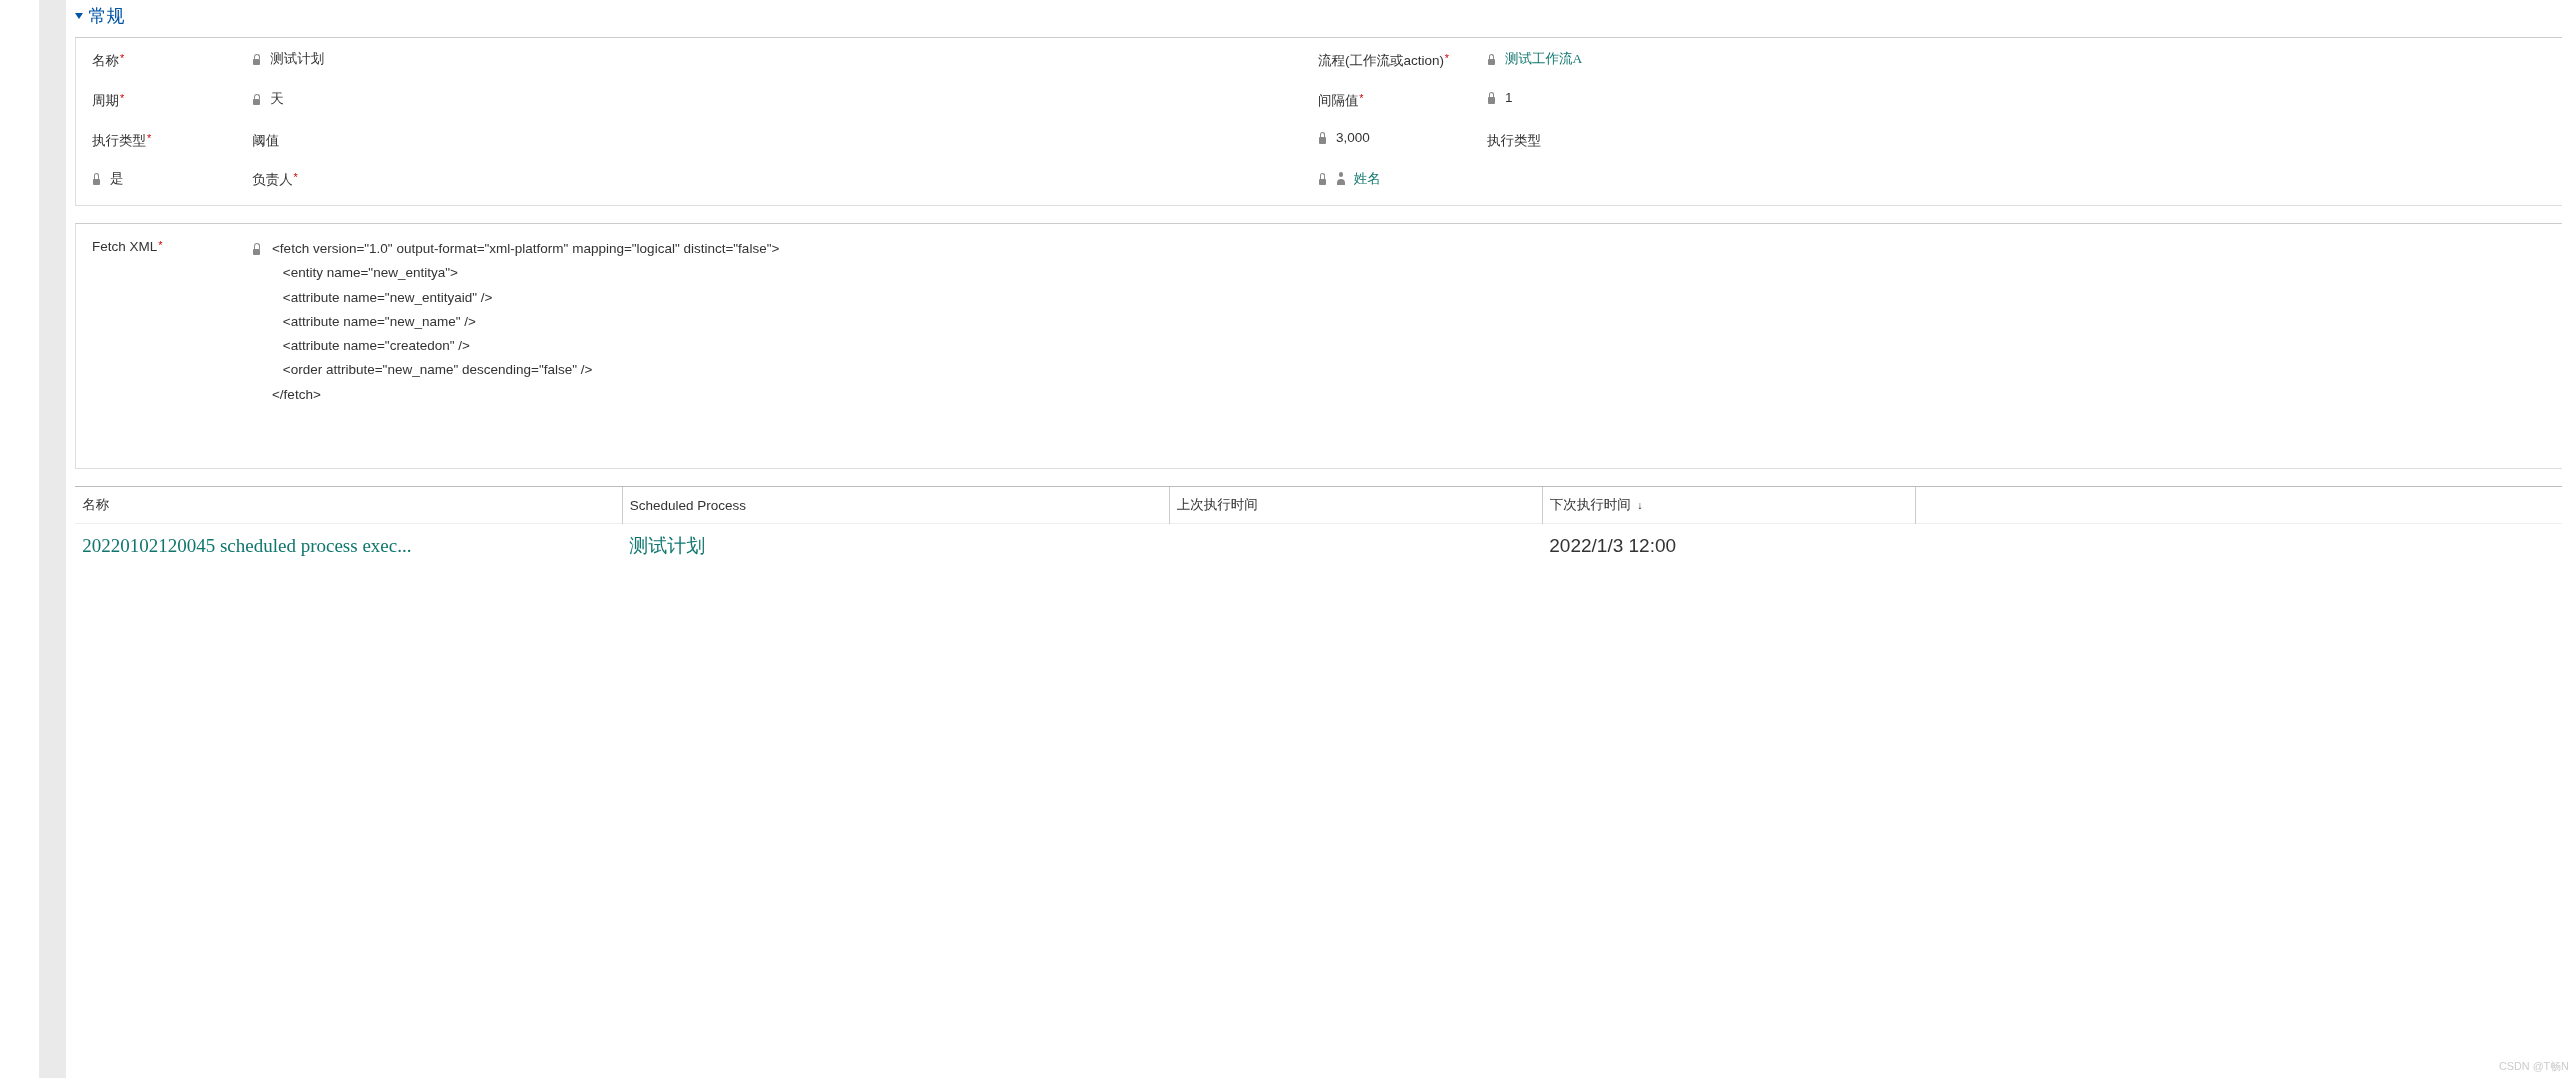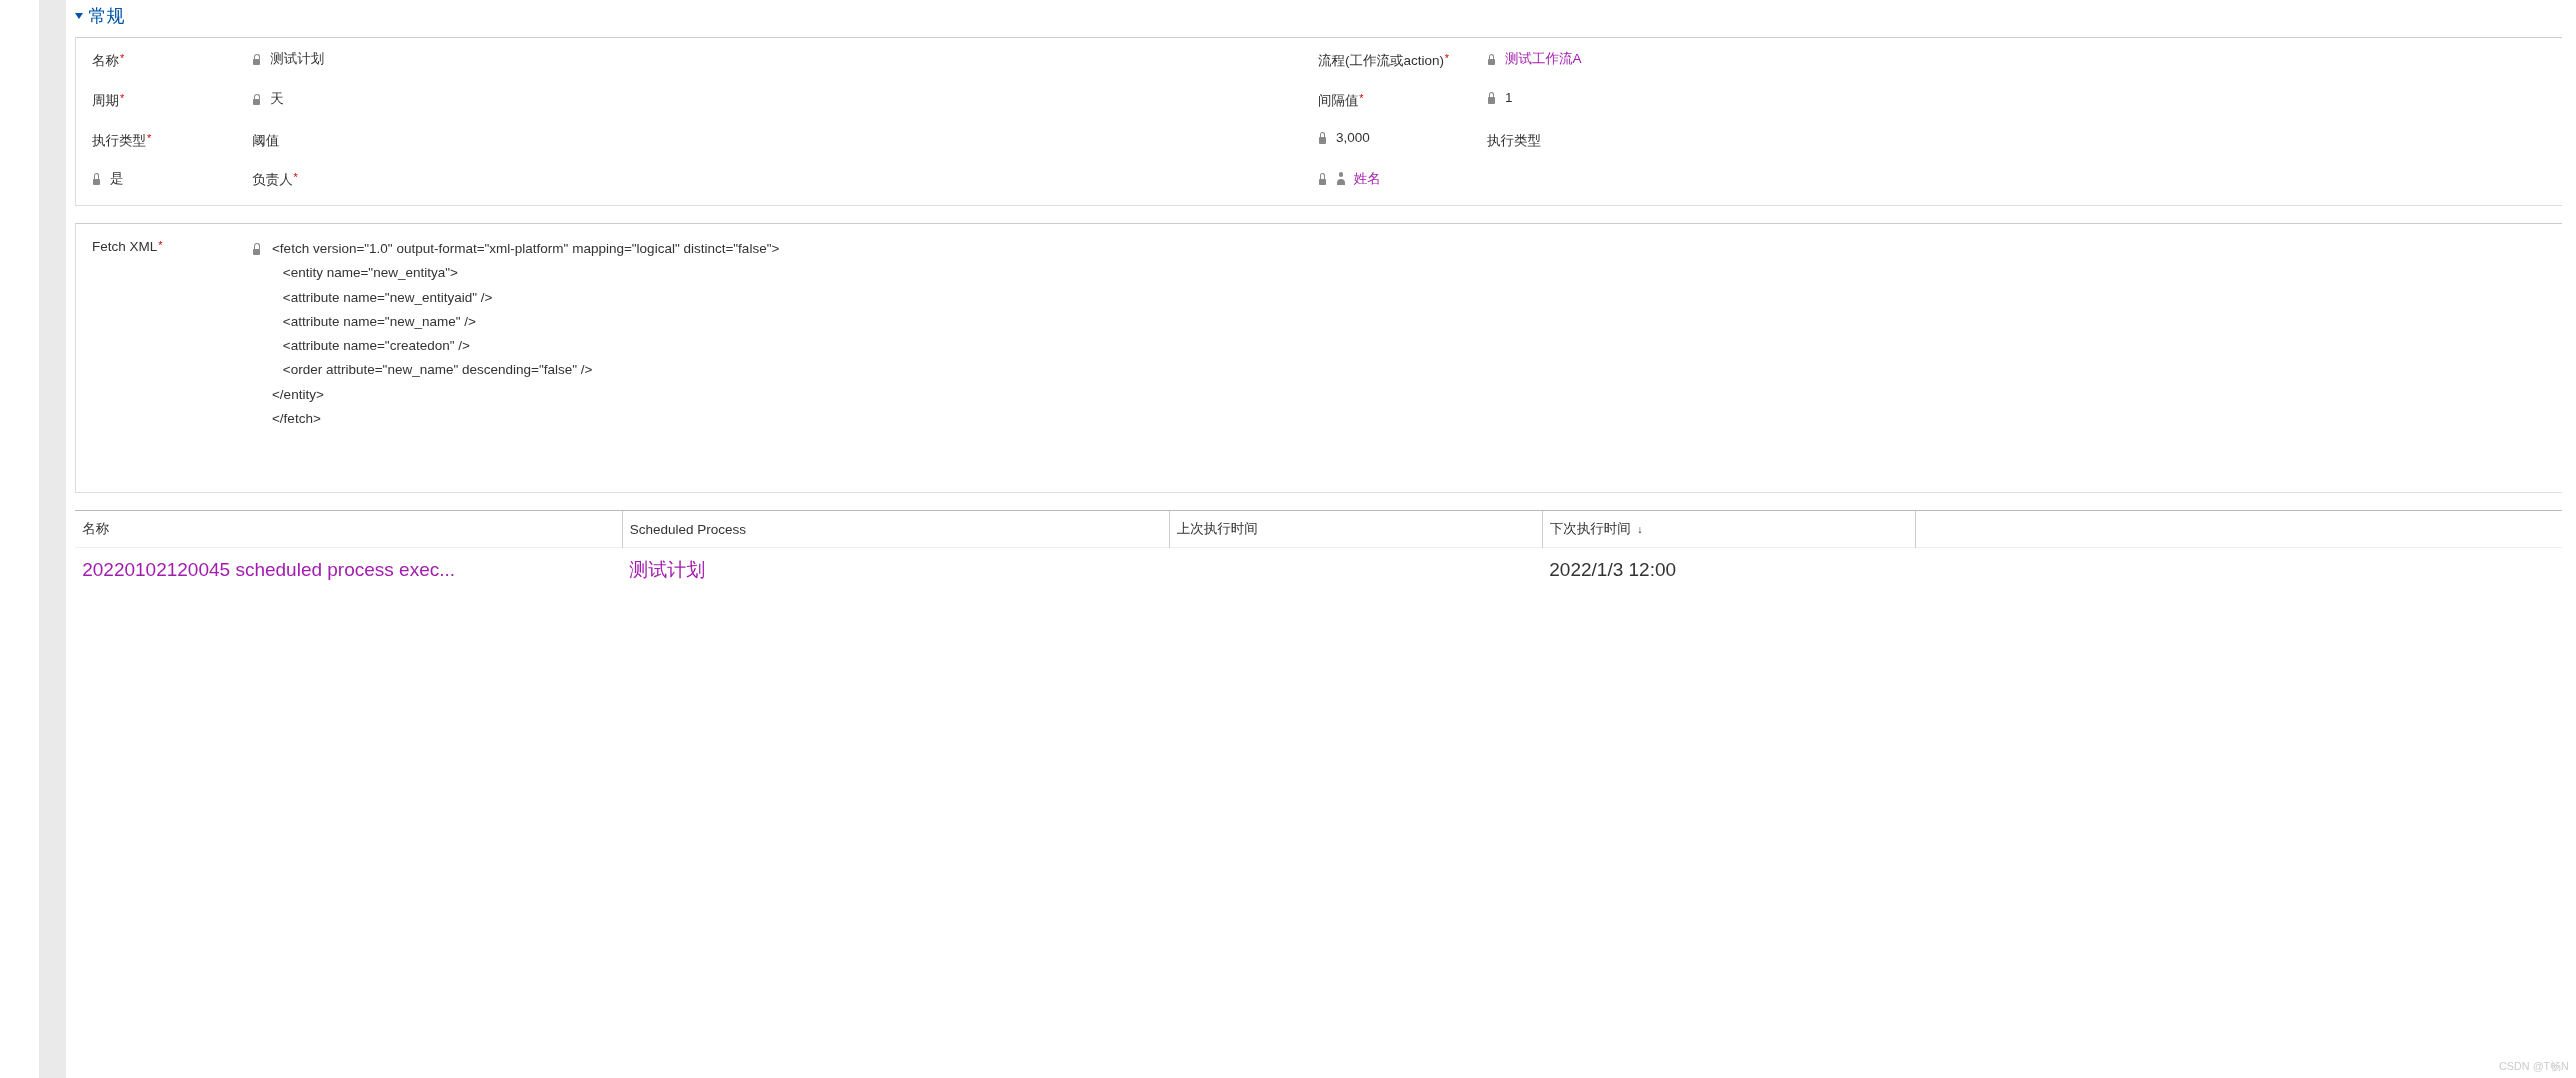--- a/index.html
+++ b/index.html
@@ -113,22 +113,23 @@
     }
     .person-icon::after {
       content: "";
       position: absolute;
       bottom: 0; left: 0.9px;
       width: 8px; height: 5.4px;
       border-radius: 4.5px 4.5px 0 0;
       background: #888;
     }
     .link-val {
-      color: #a21caf;
+      color: #0f766e;
       cursor: pointer;
+      font-family: Liberation Serif, serif;
     }
     .xml-grid {
       display: grid;
       grid-template-columns: 153px 1fr;
       column-gap: 7.2px;
       align-items: start;
     }
     .xml-content {
       display: flex;
       align-items: flex-start;
@@ -276,21 +277,20 @@
         </div>
         <div class="xml-content">
           <span class="lock-icon" style="margin-top:5.4px;"></span>
           <div class="xml-lines">
             <div>&lt;fetch version="1.0" output-format="xml-platform" mapping="logical" distinct="false"&gt;</div>
             <div class="xml-indent1">&lt;entity name="new_entitya"&gt;</div>
             <div class="xml-indent1">&lt;attribute name="new_entityaid" /&gt;</div>
             <div class="xml-indent1">&lt;attribute name="new_name" /&gt;</div>
             <div class="xml-indent1">&lt;attribute name="createdon" /&gt;</div>
             <div class="xml-indent1">&lt;order attribute="new_name" descending="false" /&gt;</div>
-            <div>&lt;/entity&gt;</div>
             <div>&lt;/fetch&gt;</div>
           </div>
         </div>
       </div>
     </div>
 
     <div class="table-wrap">
       <table class="grid-table">
         <colgroup>
           <col class="col-name">

